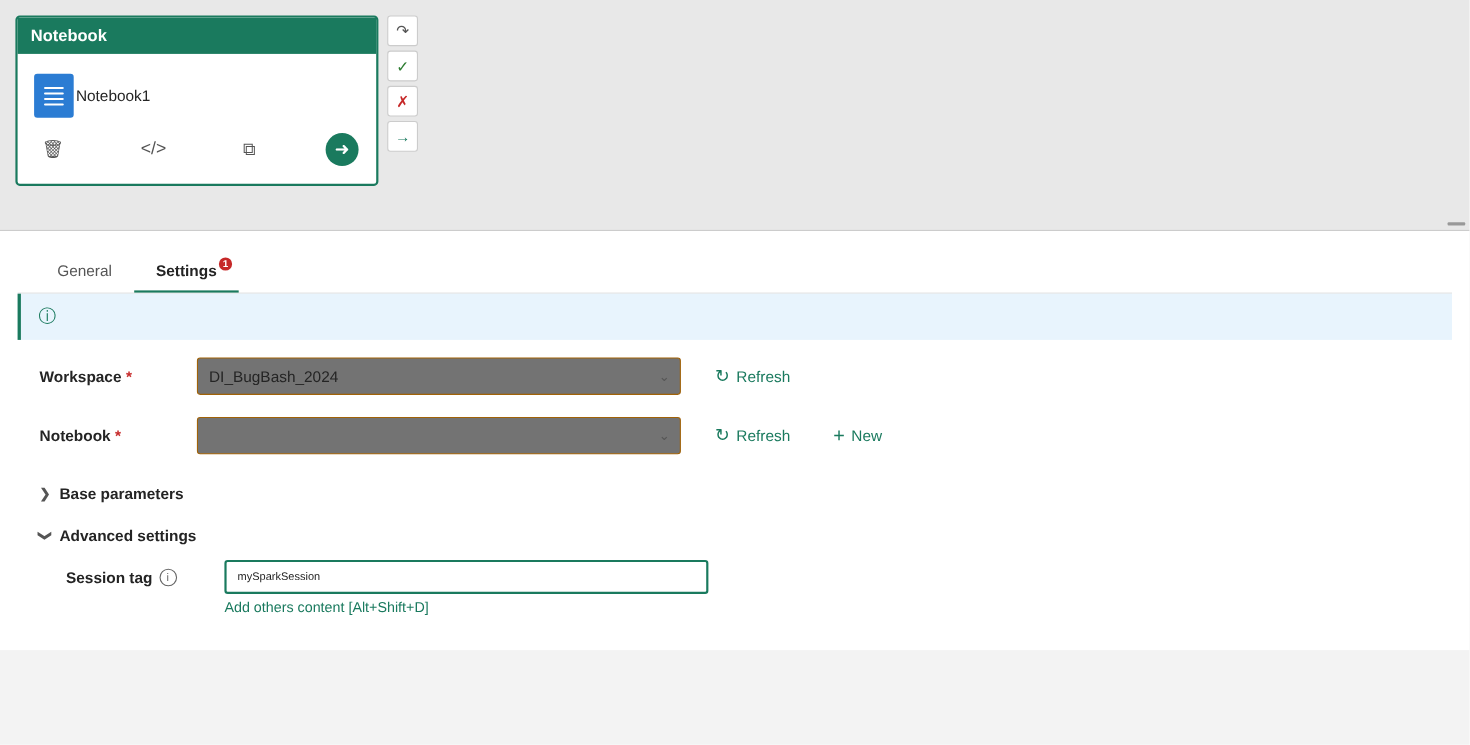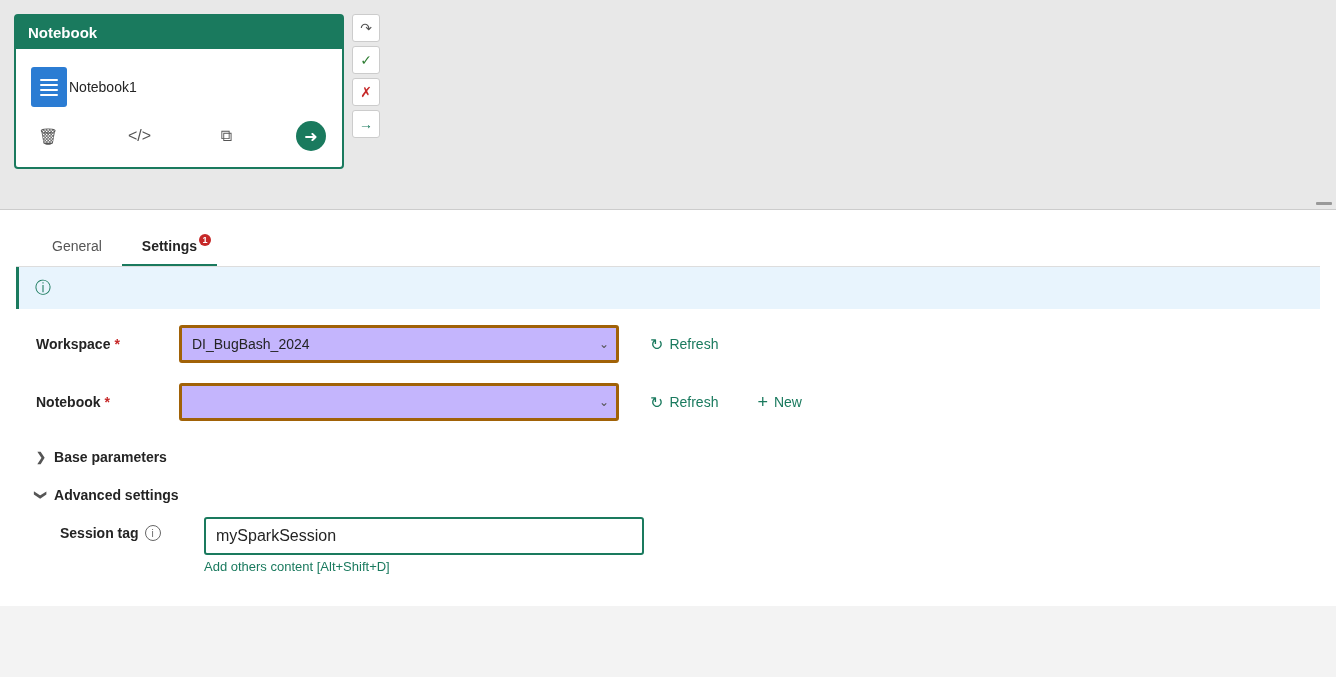--- a/index.html
+++ b/index.html
@@ -210,25 +210,25 @@
     }
     .required-star {
       color: #c62828;
     }
     .form-select-wrap {
       position: relative;
       width: 440px;
     }
     .form-select {
       width: 100%;
-      border: 3px solid #a16207;
+      border: 1px solid #a16207;
       border-radius: 3px;
       padding: 8px 36px 8px 10px;
       font-size: 14px;
-      background: #c4b5fd;
+      background: #737373;
       appearance: none;
       cursor: pointer;
       color: #242424;
     }
     .select-arrow {
       position: absolute;
       right: 10px;
       top: 50%;
       transform: translateY(-50%);
       pointer-events: none;
@@ -319,21 +319,21 @@
     .session-input-wrap {
       display: flex;
       flex-direction: column;
       gap: 4px;
     }
     .session-input {
       width: 440px;
       border: 2px solid #1a7a5e;
       border-radius: 3px;
       padding: 8px 10px;
-      font-size: 16px;
+      font-size: 10px;
       color: #242424;
       outline: none;
     }
     .dynamic-link {
       color: #1a7a5e;
       font-size: 13px;
       cursor: pointer;
       text-decoration: none;
     }
   </style>

